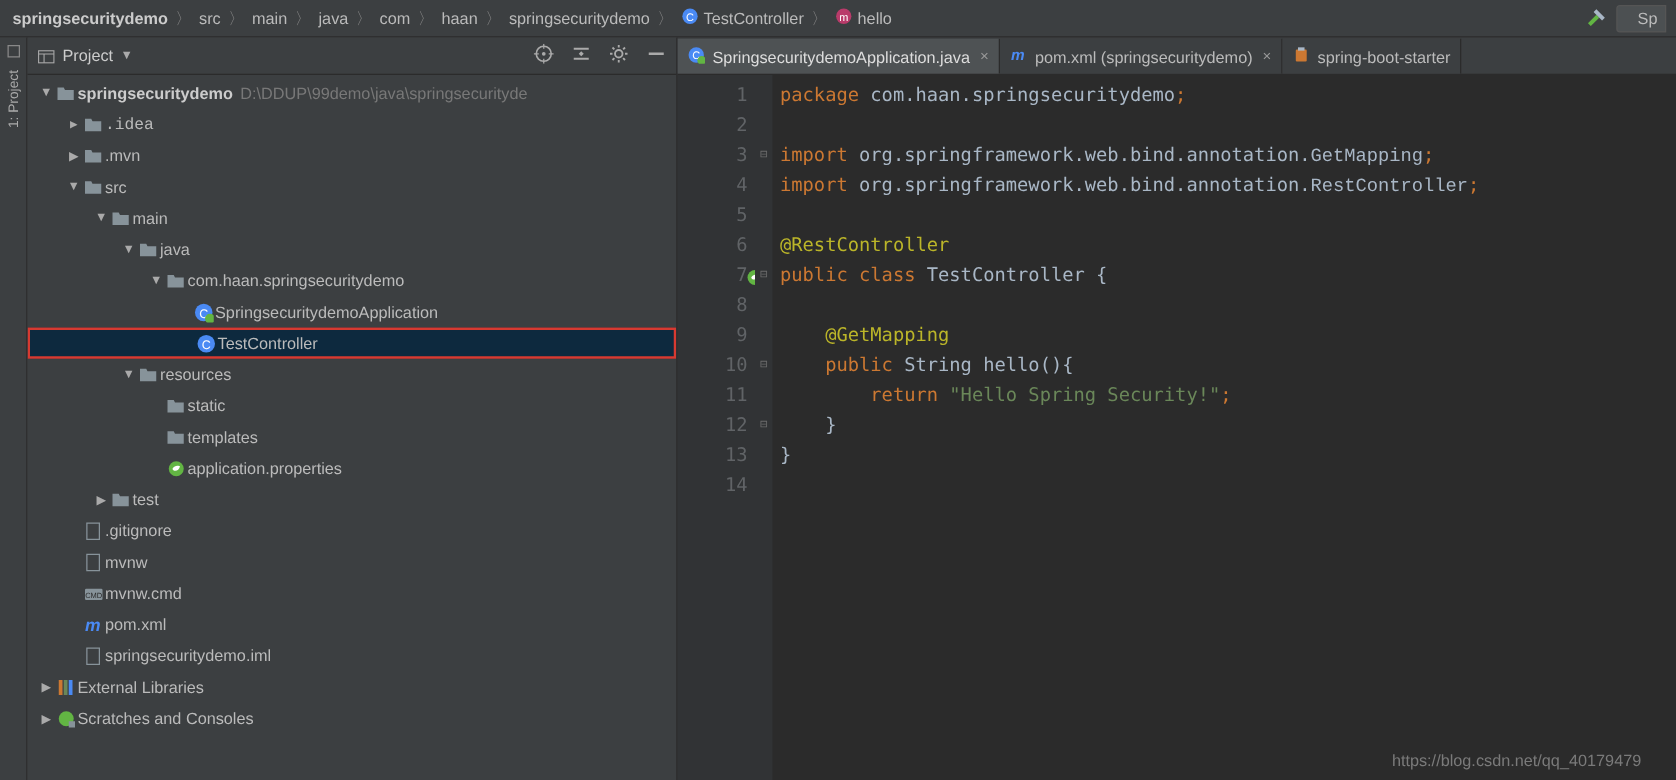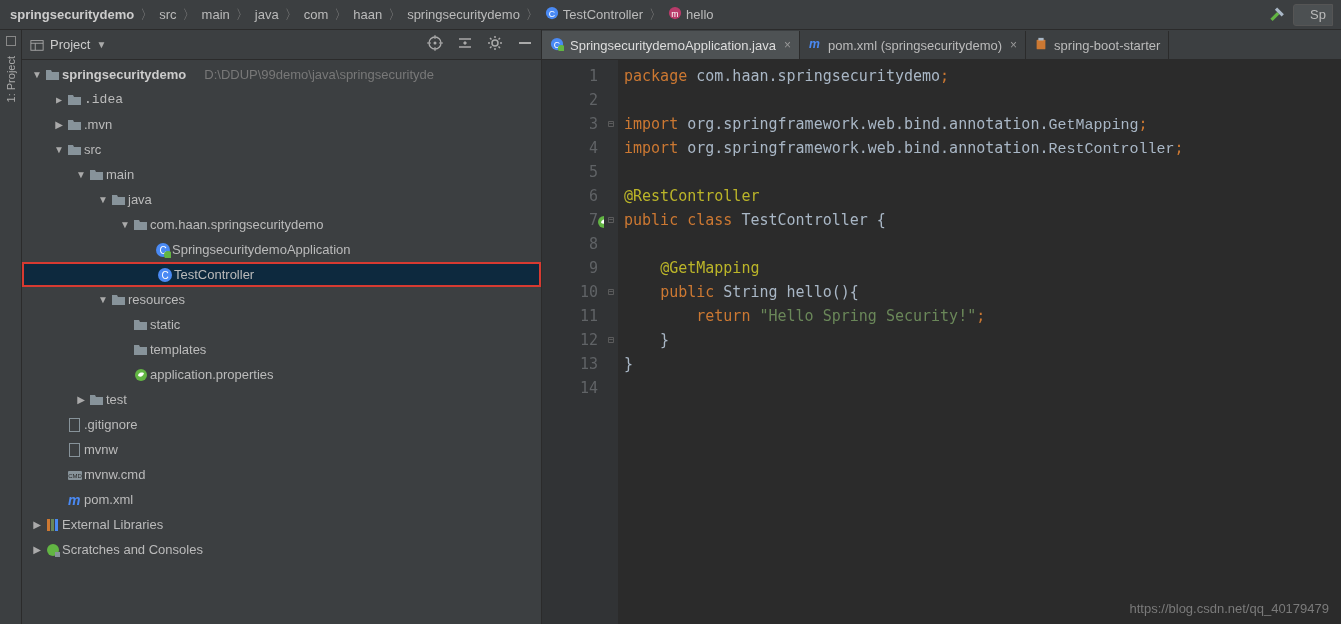--- a/index.html
+++ b/index.html
@@ -70,21 +70,21 @@
   .row .arrow{
     width:14px; text-align:center; font-size:10px; color:#aaaaaa;
     display:inline-block;
   }
   .row .arrow.open::before{content:"▼";}
   .row .arrow.closed::before{content:"▶";}
   .row .arrow.none::before{content:"";}
   .row .ic{width:18px; display:inline-flex; justify-content:center; align-items:center;}
   .row .lbl{color:#bbbbbb;}
   .row .lbl.bold{font-weight:bold; color:#cccccc;}
-  .row .extra{color:#787878; margin-left:18px;}
+  .row .extra{color:#787878; margin-left:6px;}
   .red-box{border:2px solid #d73a31;}
   
   .editor-area{flex:1; display:flex; flex-direction:column; background:#2b2b2b;}
   .tabs{
     height:30px; background:#3c3f41; display:flex; align-items:flex-end;
     border-bottom:1px solid #2b2b2b; overflow:hidden;
   }
   .tab{
     height:28px; display:flex; align-items:center; gap:6px; padding:0 8px;
     border-right:1px solid #2b2b2b; color:#bbbbbb; cursor:pointer;
@@ -118,21 +118,21 @@
   .cls{color:#a9b7c6;font-family:Liberation Mono, monospace;}
   .impA{color:#a9b7c6;}
   .semi{color:#cc7832;}
   
   .folder-svg{fill:#87939a;}
   .class-circ{fill:#4a8af4;}
   .method-circ{fill:#b93b6a;}
   .spring-leaf{fill:#62b543;}
   
   .watermark{
-    position:absolute; right:12px; bottom:8px; color:#7a7a7a; font-size:13px;
+    position:absolute; right:28px; bottom:8px; color:#7a7a7a; font-size:13px;
     font-family:Arial,sans-serif;
   }
 </style>
 </head>
 <body>
 
 <svg width="0" height="0" style="position:absolute">
   <defs>
     <g id="i-folder">
         <path class="folder-svg" d="M1 3h5l1 2h7v8H1z"></path>
@@ -469,20 +469,29 @@
           <span class="lbl">mvnw.cmd</span>
         </div>
         <div class="row" style="padding-left: 30px;">
           <span class="arrow none"></span>
           <span class="ic">
             <svg width="16" height="16" viewBox="0 0 16 16">
               <use href="#i-maven"></use>
             </svg>
           </span>
           <span class="lbl">pom.xml</span>
+        </div>
+        <div class="row" style="padding-left: 30px;">
+          <span class="arrow none"></span>
+          <span class="ic">
+            <svg width="16" height="16" viewBox="0 0 16 16">
+              <use href="#i-file"></use>
+            </svg>
+          </span>
+          <span class="lbl">springsecuritydemo.iml</span>
         </div>
         <div class="row" style="padding-left: 8px;">
           <span class="arrow closed"></span>
           <span class="ic">
             <svg width="16" height="16" viewBox="0 0 16 16">
               <use href="#i-lib"></use>
             </svg>
           </span>
           <span class="lbl">External Libraries</span>
         </div>

